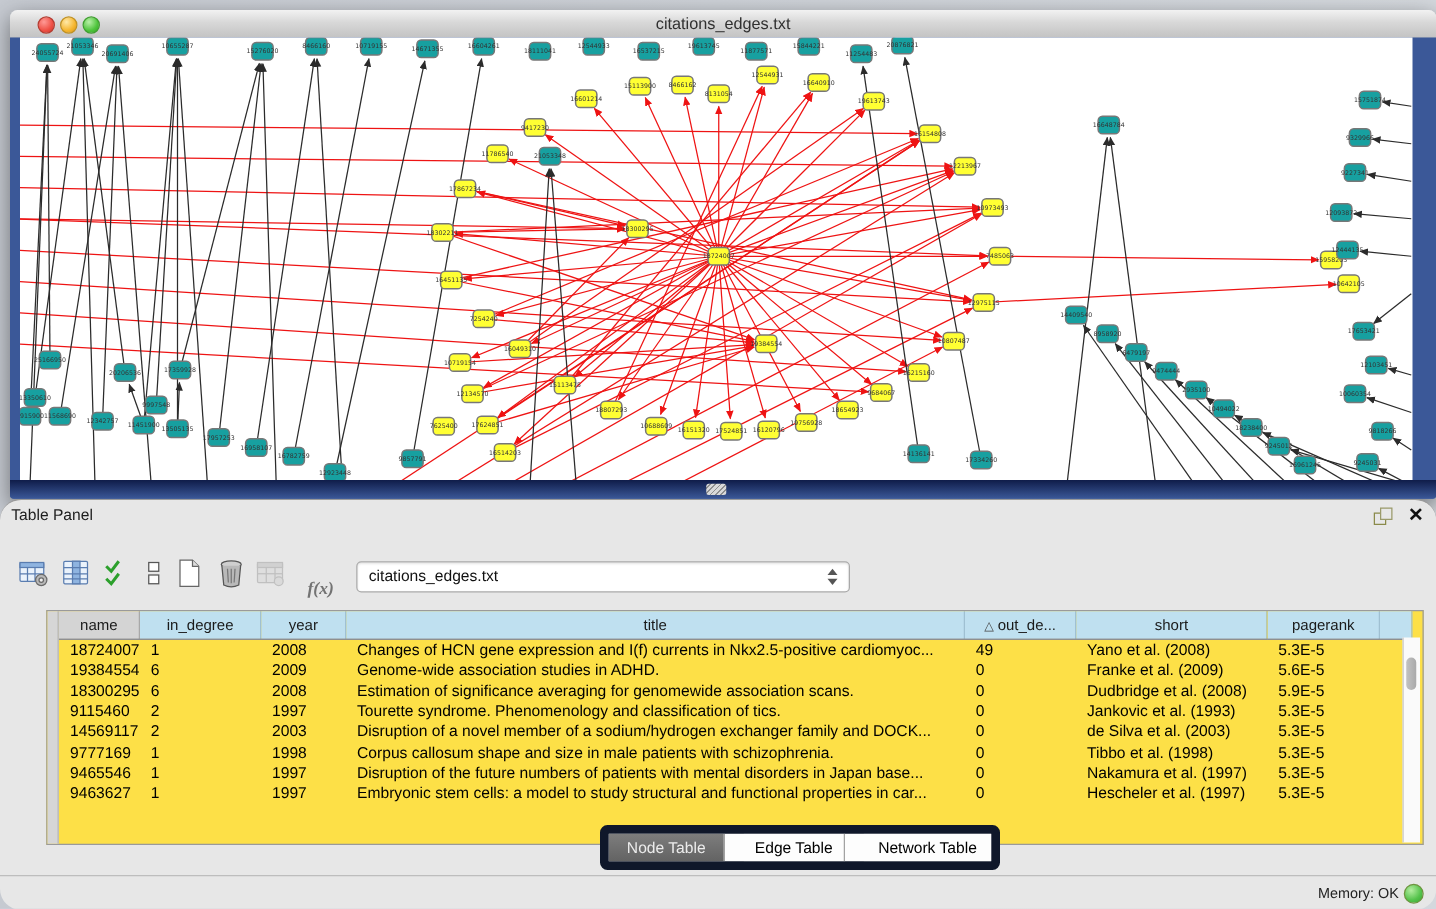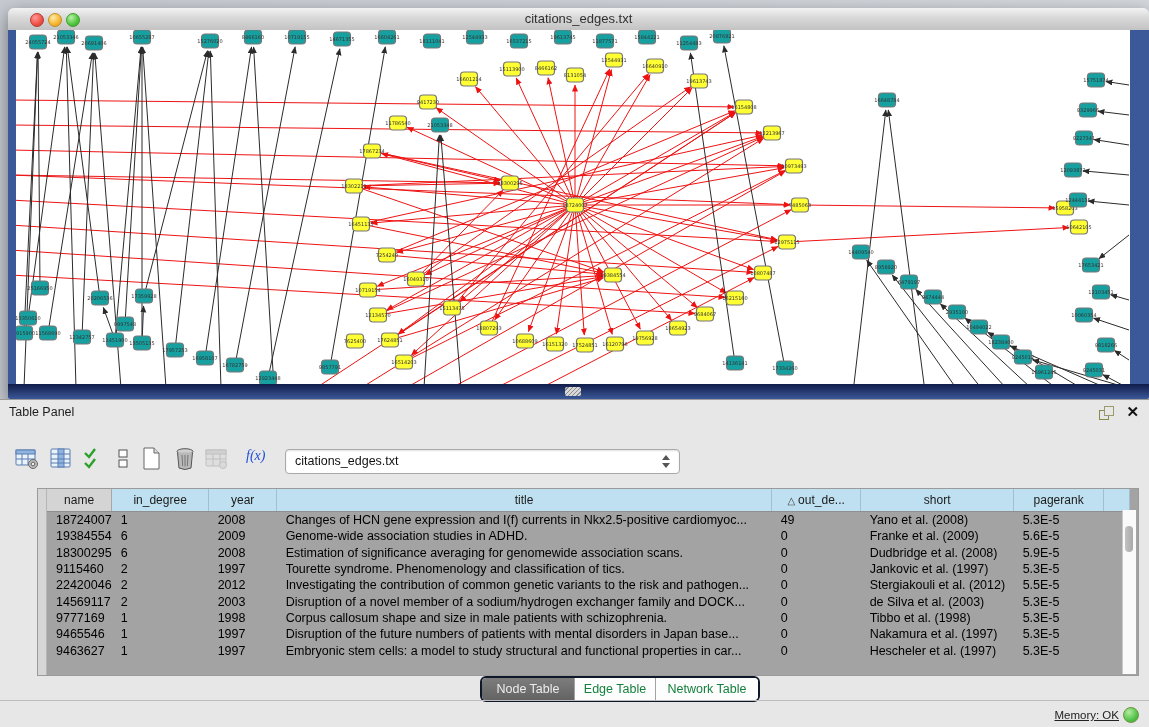--- a/index.html
+++ b/index.html
@@ -24,61 +24,61 @@
   .net-frame{position:absolute;left:0;top:22px;right:0;bottom:0;
     background:#3b5898;border-radius:0 0 3px 3px;}
   .net-canvas{position:absolute;left:8px;top:0;width:1114px;height:354px;background:#ffffff;overflow:hidden;}
   .net-bottom{position:absolute;left:0;right:0;bottom:0;height:15px;
     background:linear-gradient(#0f1c49,#3b5898);border-radius:0 0 3px 3px;}
   .resize-grip{position:absolute;left:557px;bottom:3px;width:16px;height:9px;background:
     repeating-linear-gradient(135deg,#d9d9d9 0 2px,#8f8f8f 2px 3px);border-radius:2px;}
   svg text{font-family:"DejaVu Sans",sans-serif;}
   
   .table-panel{position:absolute;left:0;top:399px;width:1149px;height:328px;
-    background:#e7e7e7;border-top:1px solid #9a9a9a;}
+    background:#e7e7e7;border-top:1px solid #9a9a9a;border-radius:17px;}
   .panel-header{position:absolute;left:0;top:0;right:0;height:24px;}
   .panel-title{position:absolute;left:9px;top:5px;font-size:12.5px;color:#1d1d1d;}
   .panel-float{position:absolute;right:36px;top:6px;width:14px;height:13px;cursor:pointer;}
   .panel-float .sq1{position:absolute;left:0;top:4px;width:8px;height:8px;border:1.5px solid #8a8a4a;background:#e7e7e7;}
   .panel-float .sq2{position:absolute;left:5px;top:0;width:8px;height:8px;border:1.5px solid #9a9a6a;background:#e7e7e7;}
   .panel-close{position:absolute;right:10px;top:3px;font-size:15px;font-weight:bold;color:#111;cursor:pointer;}
   .toolbar{position:absolute;left:0;top:40px;right:0;height:40px;}
   .tbicon{position:absolute;top:4px;width:30px;height:30px;display:flex;align-items:center;justify-content:center;cursor:pointer;}
-  .fx-btn{position:absolute;left:246px;top:8px;font-size:14px;font-style:italic;
-    font-family:"Liberation Serif",serif;color:#1d4ed8;cursor:pointer;}
+  .fx-btn{position:absolute;left:246px;top:24px;font-size:14px;font-style:italic;
+    font-family:"Liberation Serif",serif;color:#737373;cursor:pointer;font-weight:bold;}
   .combo{position:absolute;left:285px;top:9px;width:393px;height:23px;background:#fff;
     border:1px solid #a9a9a9;border-radius:4px;box-shadow:inset 0 1px 2px rgba(0,0,0,.12);}
   .combo-text{position:absolute;left:9px;top:4px;font-size:12.5px;color:#111;}
   .combo-stepper{position:absolute;right:7px;top:3px;width:12px;height:17px;}
   .combo-stepper .up{position:absolute;left:2px;top:2px;width:0;height:0;
     border-left:4px solid transparent;border-right:4px solid transparent;border-bottom:5px solid #555;}
   .combo-stepper .dn{position:absolute;left:2px;bottom:2px;width:0;height:0;
     border-left:4px solid transparent;border-right:4px solid transparent;border-top:5px solid #555;}
-  .table-wrap{position:absolute;left:37px;top:88px;width:1100px;height:186px;background:#a3a3a3;
+  .table-wrap{position:absolute;left:37px;top:88px;width:1100px;height:186px;background:#fde047;
     border:1px solid #9a9a9a;}
   .row-gutter{position:absolute;left:0;top:0;bottom:0;width:8px;background:#d6d6d6;border-right:1px solid #b5b5b5;}
   table.grid{border-collapse:collapse;table-layout:fixed;margin-left:9px;font-size:12.5px;}
   table.grid th{height:20px;font-weight:normal;font-size:12px;color:#1a1a1a;text-align:center;
     background:#bfe0f0;border-right:1px solid #9fc0d2;border-bottom:1px solid #8f8f8f;overflow:hidden;white-space:nowrap;}
   table.grid th.grayhead{background:#d4d4d4;border-right:1px solid #a8a8a8;}
   table.grid td{height:16.3px;padding:0 0 0 9px;color:#000;overflow:hidden;white-space:nowrap;
     border:none;}
   .sort-tri{font-size:10px;color:#444;margin-right:3px;}
   .vscroll{position:absolute;right:2px;top:21px;bottom:1px;width:13px;background:#fafafa;border-left:1px solid #c9c9c9;}
   .vthumb{position:absolute;left:2px;top:16px;width:8px;height:26px;background:linear-gradient(90deg,#c2c2c2,#a9a9a9);border-radius:4px;}
   
-  .tabs{position:absolute;left:480px;top:276px;height:22px;display:flex;
-    border:2px solid #0f172a;border-radius:6px;overflow:hidden;background:#fdfdfd;}
+  .tabs{position:absolute;left:480px;top:260px;height:22px;display:flex;
+    border:7px solid #0f172a;border-radius:6px;overflow:hidden;background:#fdfdfd;gap:15px;}
   .tab{height:22px;display:flex;align-items:center;justify-content:center;
-    font-size:12.5px;color:#15803d;background:#fdfdfd;cursor:pointer;border-right:1px solid #a2a2a2;}
+    font-size:12.5px;color:#000000;background:#fdfdfd;cursor:pointer;border-right:1px solid #a2a2a2;}
   .tab:last-child{border-right:none;text-align:right;}
   .tab.active{background:linear-gradient(#7d7d7d,#636363);color:#ececec;}
   
   .statusbar{position:absolute;left:0;top:300px;right:0;height:28px;border-top:1px solid #bdbdbd;}
-  .mem-label{position:absolute;right:30px;top:8px;font-size:11.5px;color:#222;text-decoration:underline;}
+  .mem-label{position:absolute;right:30px;top:8px;font-size:11.5px;color:#222;}
   .mem-dot{position:absolute;right:10px;top:6px;width:14px;height:14px;border-radius:50%;
     background:radial-gradient(circle at 35% 30%,#b4eda0,#53c24a 60%,#3aa335);border:1px solid #6f9440;}
 </style>
 </head>
 <body>
 
 <div class="net-window">
   <div class="titlebar">
     <span class="tl red"></span>
     <span class="tl yellow"></span>
@@ -547,32 +547,22 @@
             <td>Dudbridge et al. (2008)</td>
             <td>5.9E-5</td>
             <td></td>
           </tr>
           <tr>
             <td>9115460</td>
             <td>2</td>
             <td>1997</td>
             <td>Tourette syndrome. Phenomenology and classification of tics.</td>
             <td>0</td>
-            <td>Jankovic et al. (1997)</td>
+            <td>Jankovic et al. (1993)</td>
             <td>5.3E-5</td>
-            <td></td>
-          </tr>
-          <tr>
-            <td>22420046</td>
-            <td>2</td>
-            <td>2012</td>
-            <td>Investigating the contribution of common genetic variants to the risk and pathogen...</td>
-            <td>0</td>
-            <td>Stergiakouli et al. (2012)</td>
-            <td>5.5E-5</td>
             <td></td>
           </tr>
           <tr>
             <td>14569117</td>
             <td>2</td>
             <td>2003</td>
             <td>Disruption of a novel member of a sodium/hydrogen exchanger family and DOCK...</td>
             <td>0</td>
             <td>de Silva et al. (2003)</td>
             <td>5.3E-5</td>

